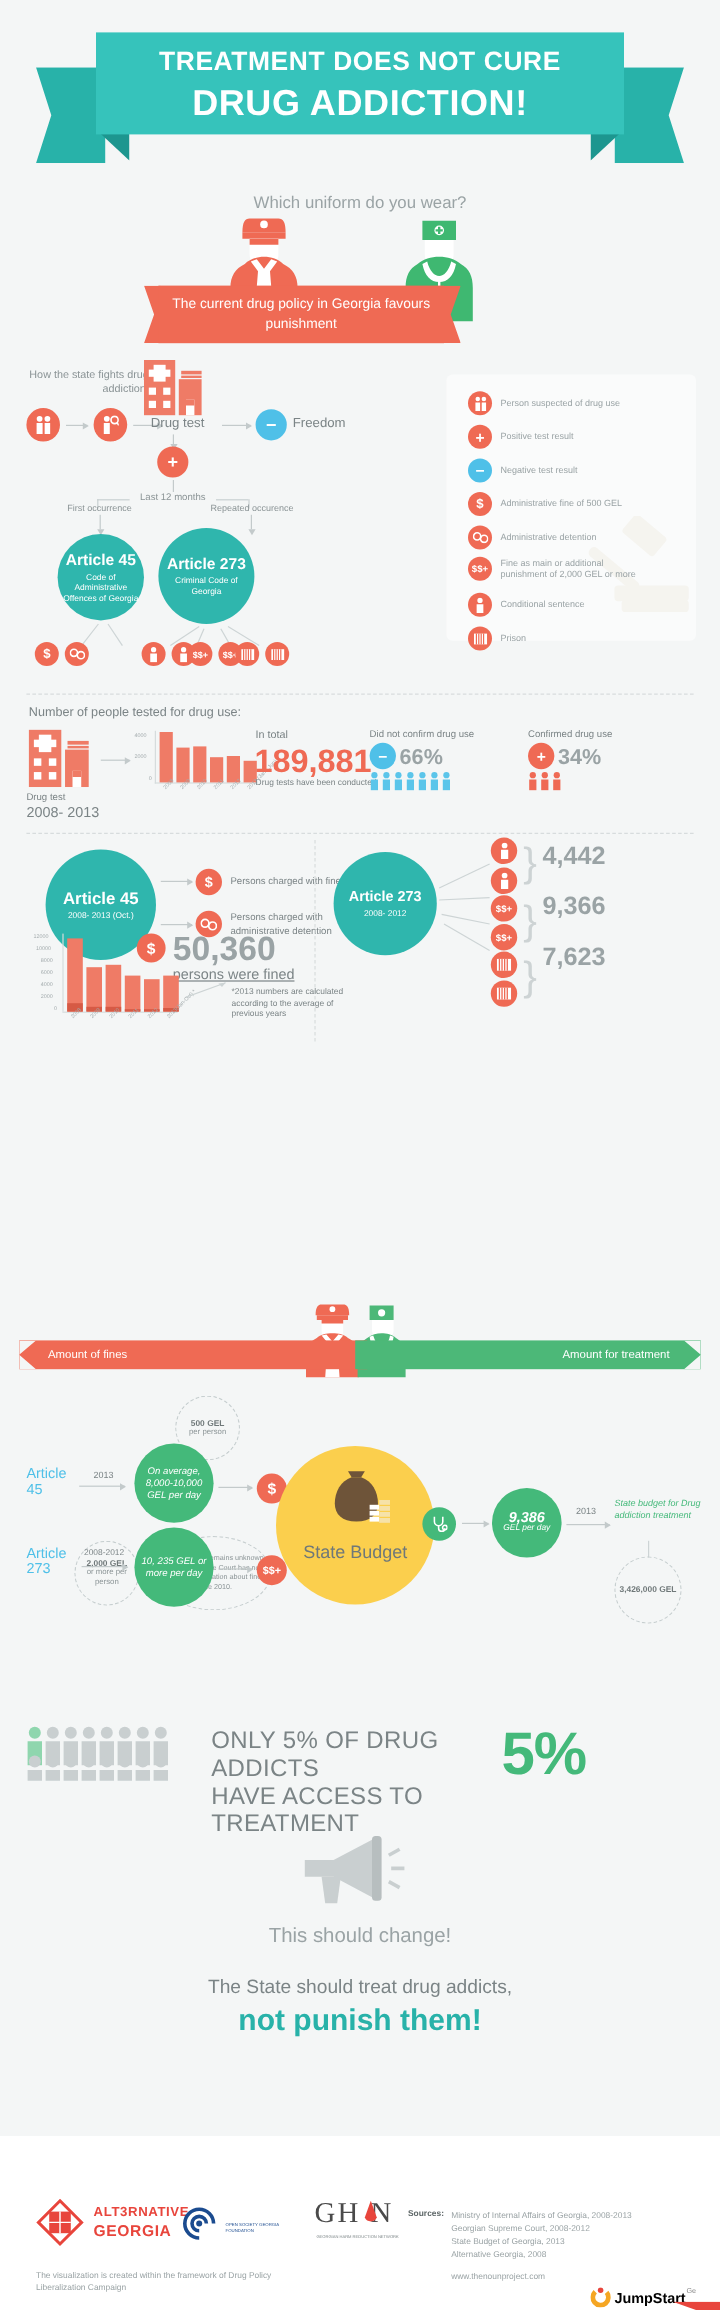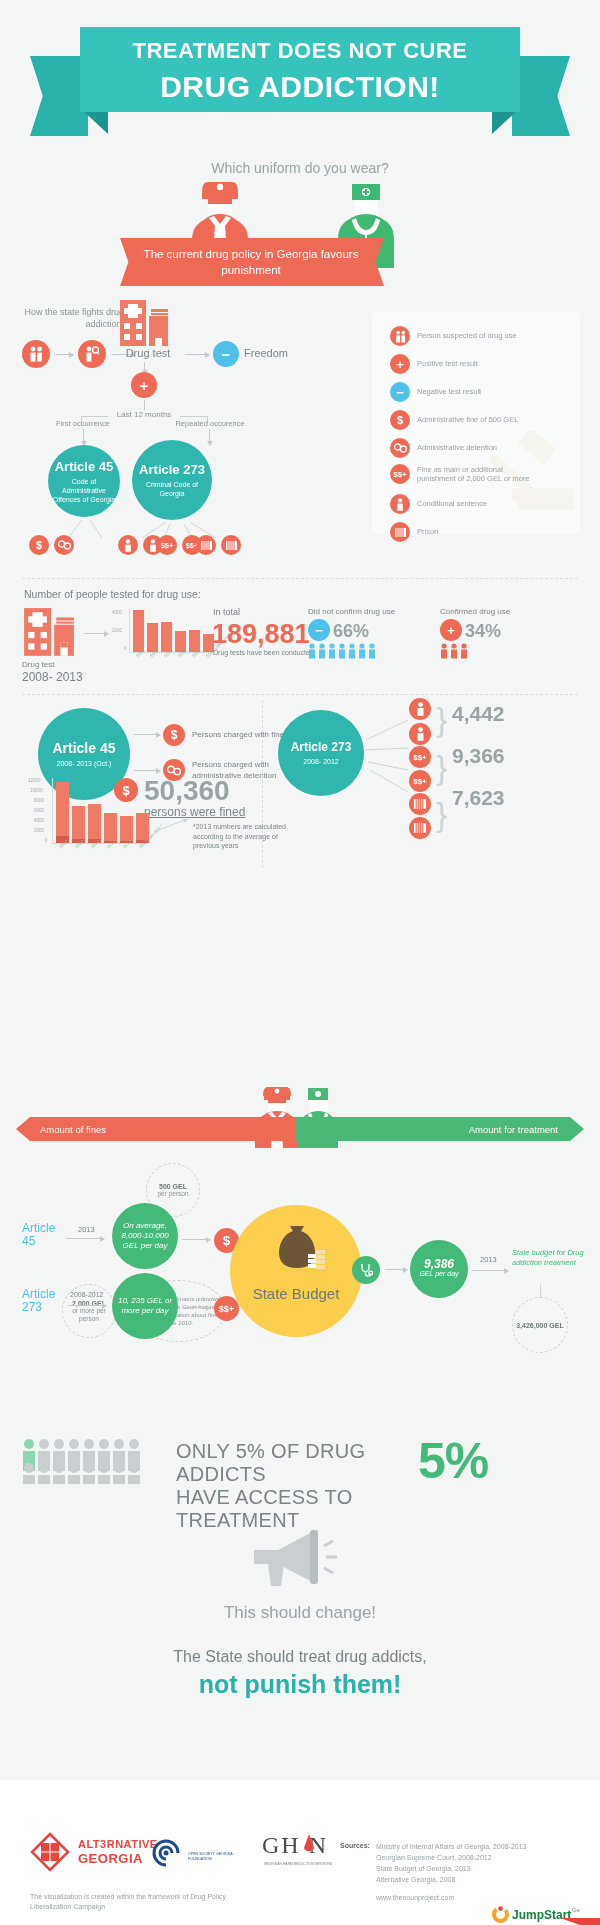--- a/index.html
+++ b/index.html
@@ -790,17 +790,17 @@
   <div class="abs ft-small" style="left:376px; top:62px;">Ministry of Internal Affairs of Georgia, 2008-2013</div>
   <div class="abs ft-small" style="left:376px; top:73px;">Georgian Supreme Court, 2008-2012</div>
   <div class="abs ft-small" style="left:376px; top:84px;">State Budget of Georgia, 2013</div>
   <div class="abs ft-small" style="left:376px; top:95px;">Alternative Georgia, 2008</div>
   <div class="abs ft-small" style="left:376px; top:113px;">www.thenounproject.com</div>
 
   <svg class="abs" style="left:492px; top:126px;" width="17" height="17" viewBox="0 0 17 17">
     <circle cx="8.5" cy="8.5" r="6.5" fill="none" stroke="#f5a623" stroke-width="4" stroke-dasharray="30 12" transform="rotate(-40 8.5 8.5)"></circle>
     <circle cx="8.5" cy="2.6" r="2.3" fill="#e8453c"></circle>
   </svg>
-  <div class="abs" style="left:512px; top:128px; font-size:12px; font-weight:bold; color:#15803d;">JumpStart</div>
+  <div class="abs" style="left:512px; top:128px; font-size:12px; font-weight:bold; color:#000000;">JumpStart</div>
   <div class="abs" style="left:572px; top:127px; font-size:6px; color:#888;">Ge</div>
   <div class="abs" style="left:560px; top:138px; width:40px; height:14px; background:#e8453c;
        clip-path:polygon(0 0,100% 0,100% 100%);"></div>
 </div>
 
 </body></html>

